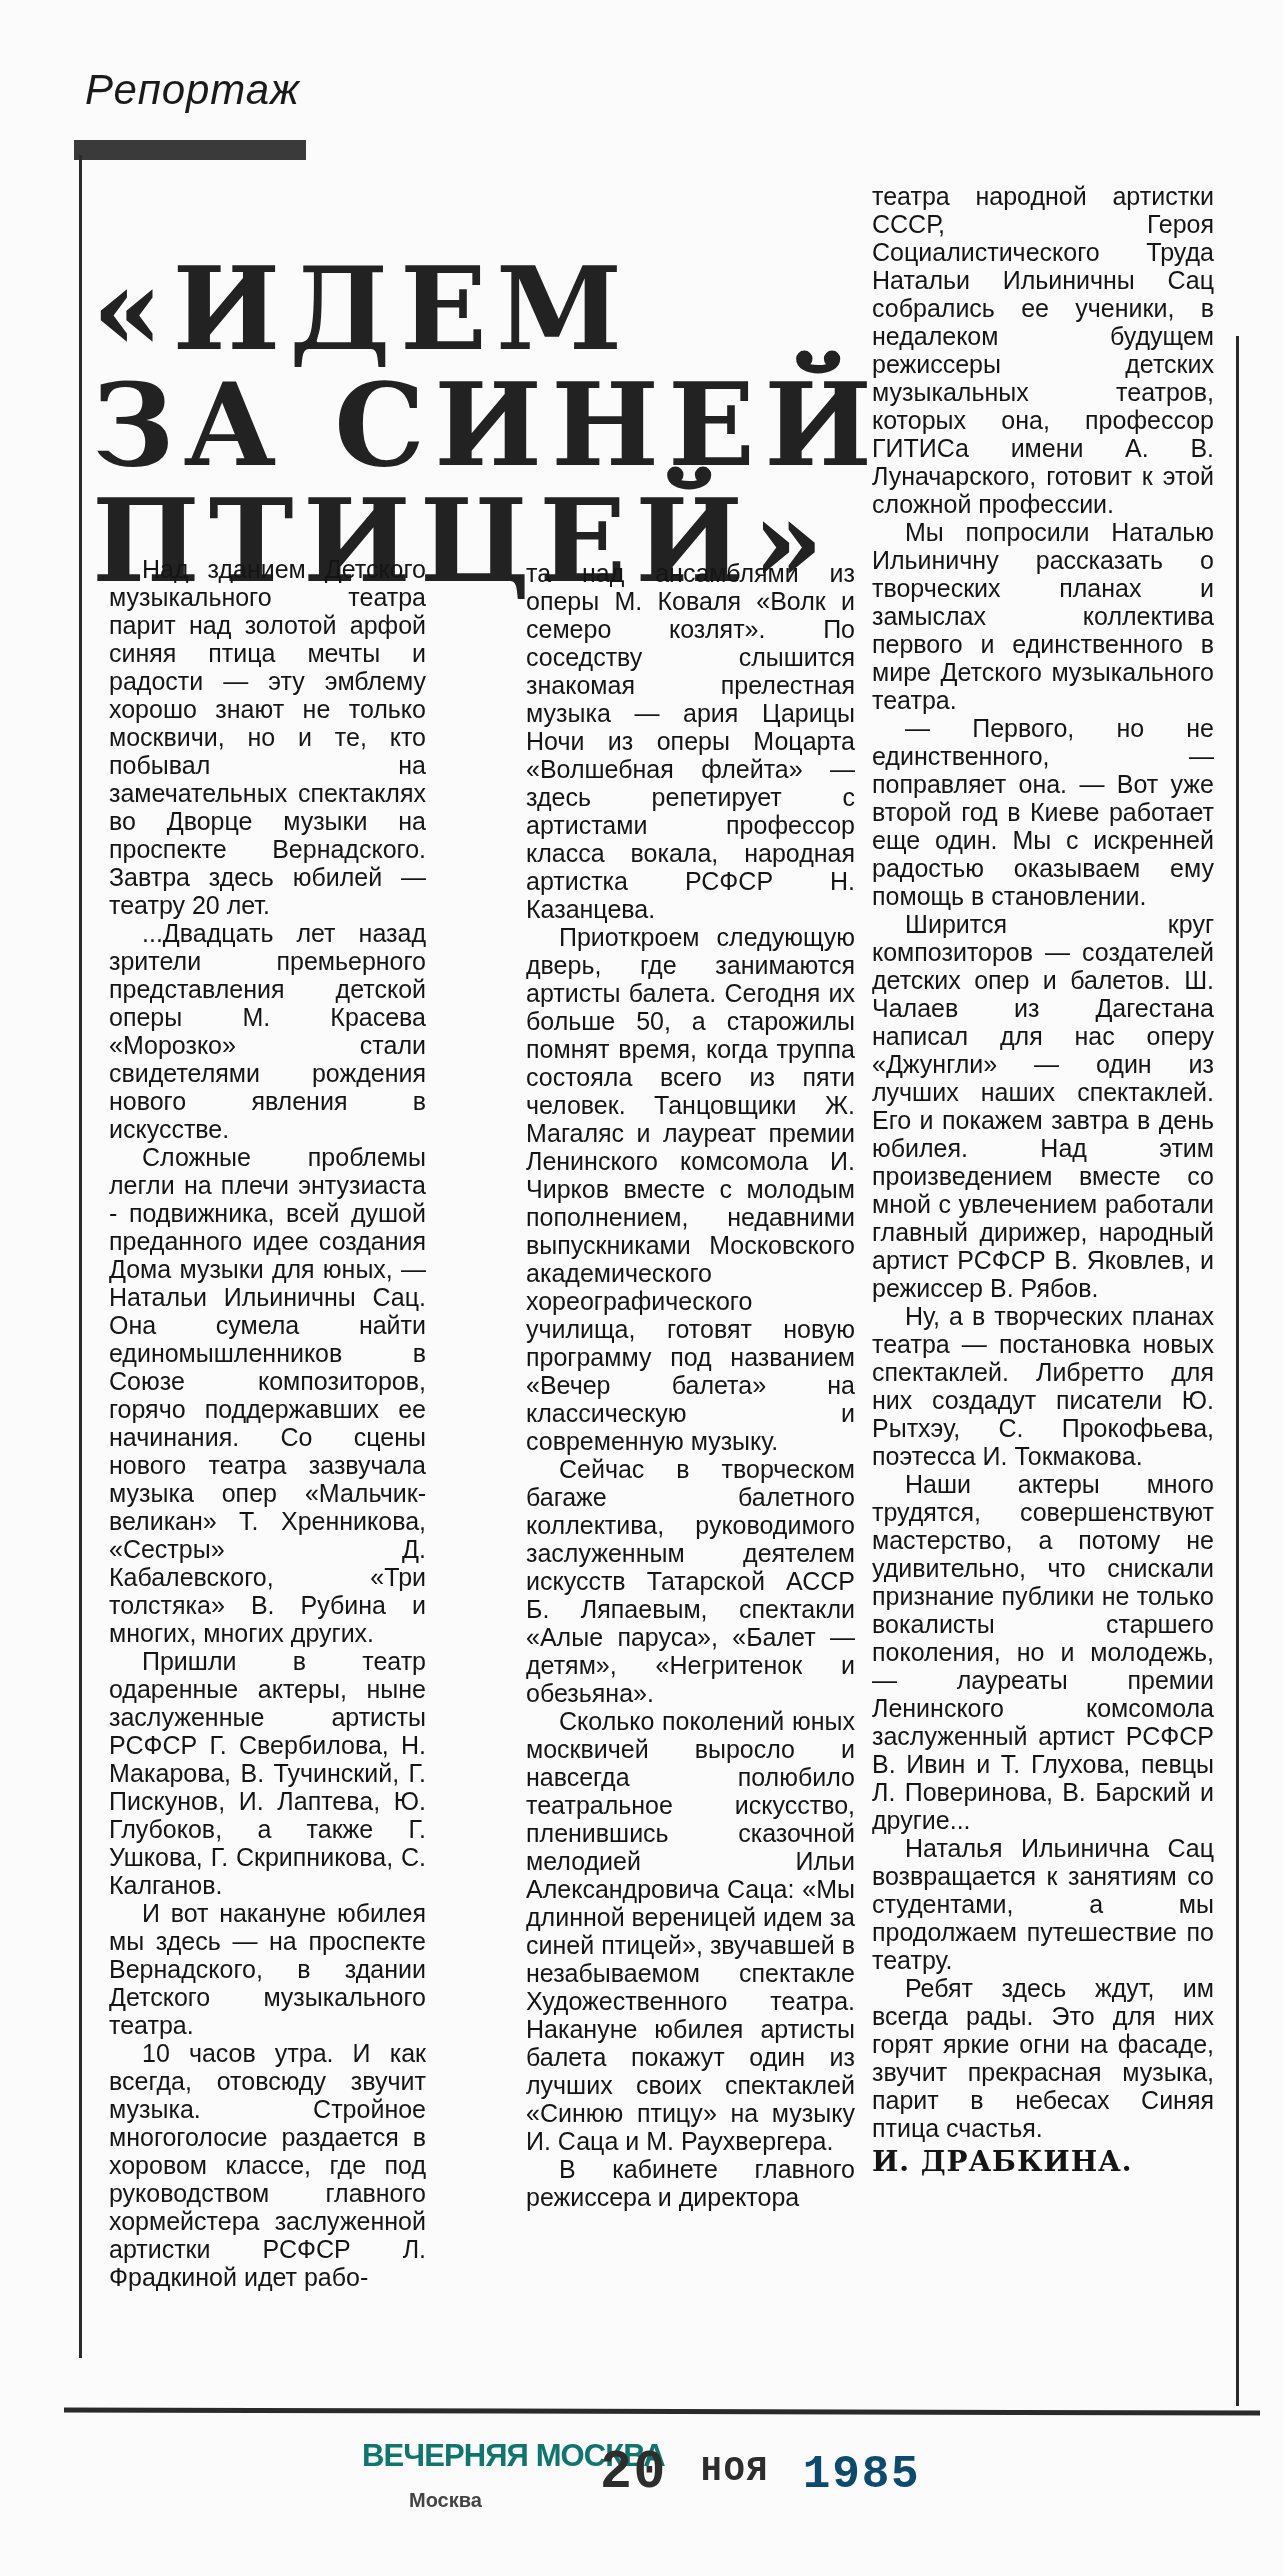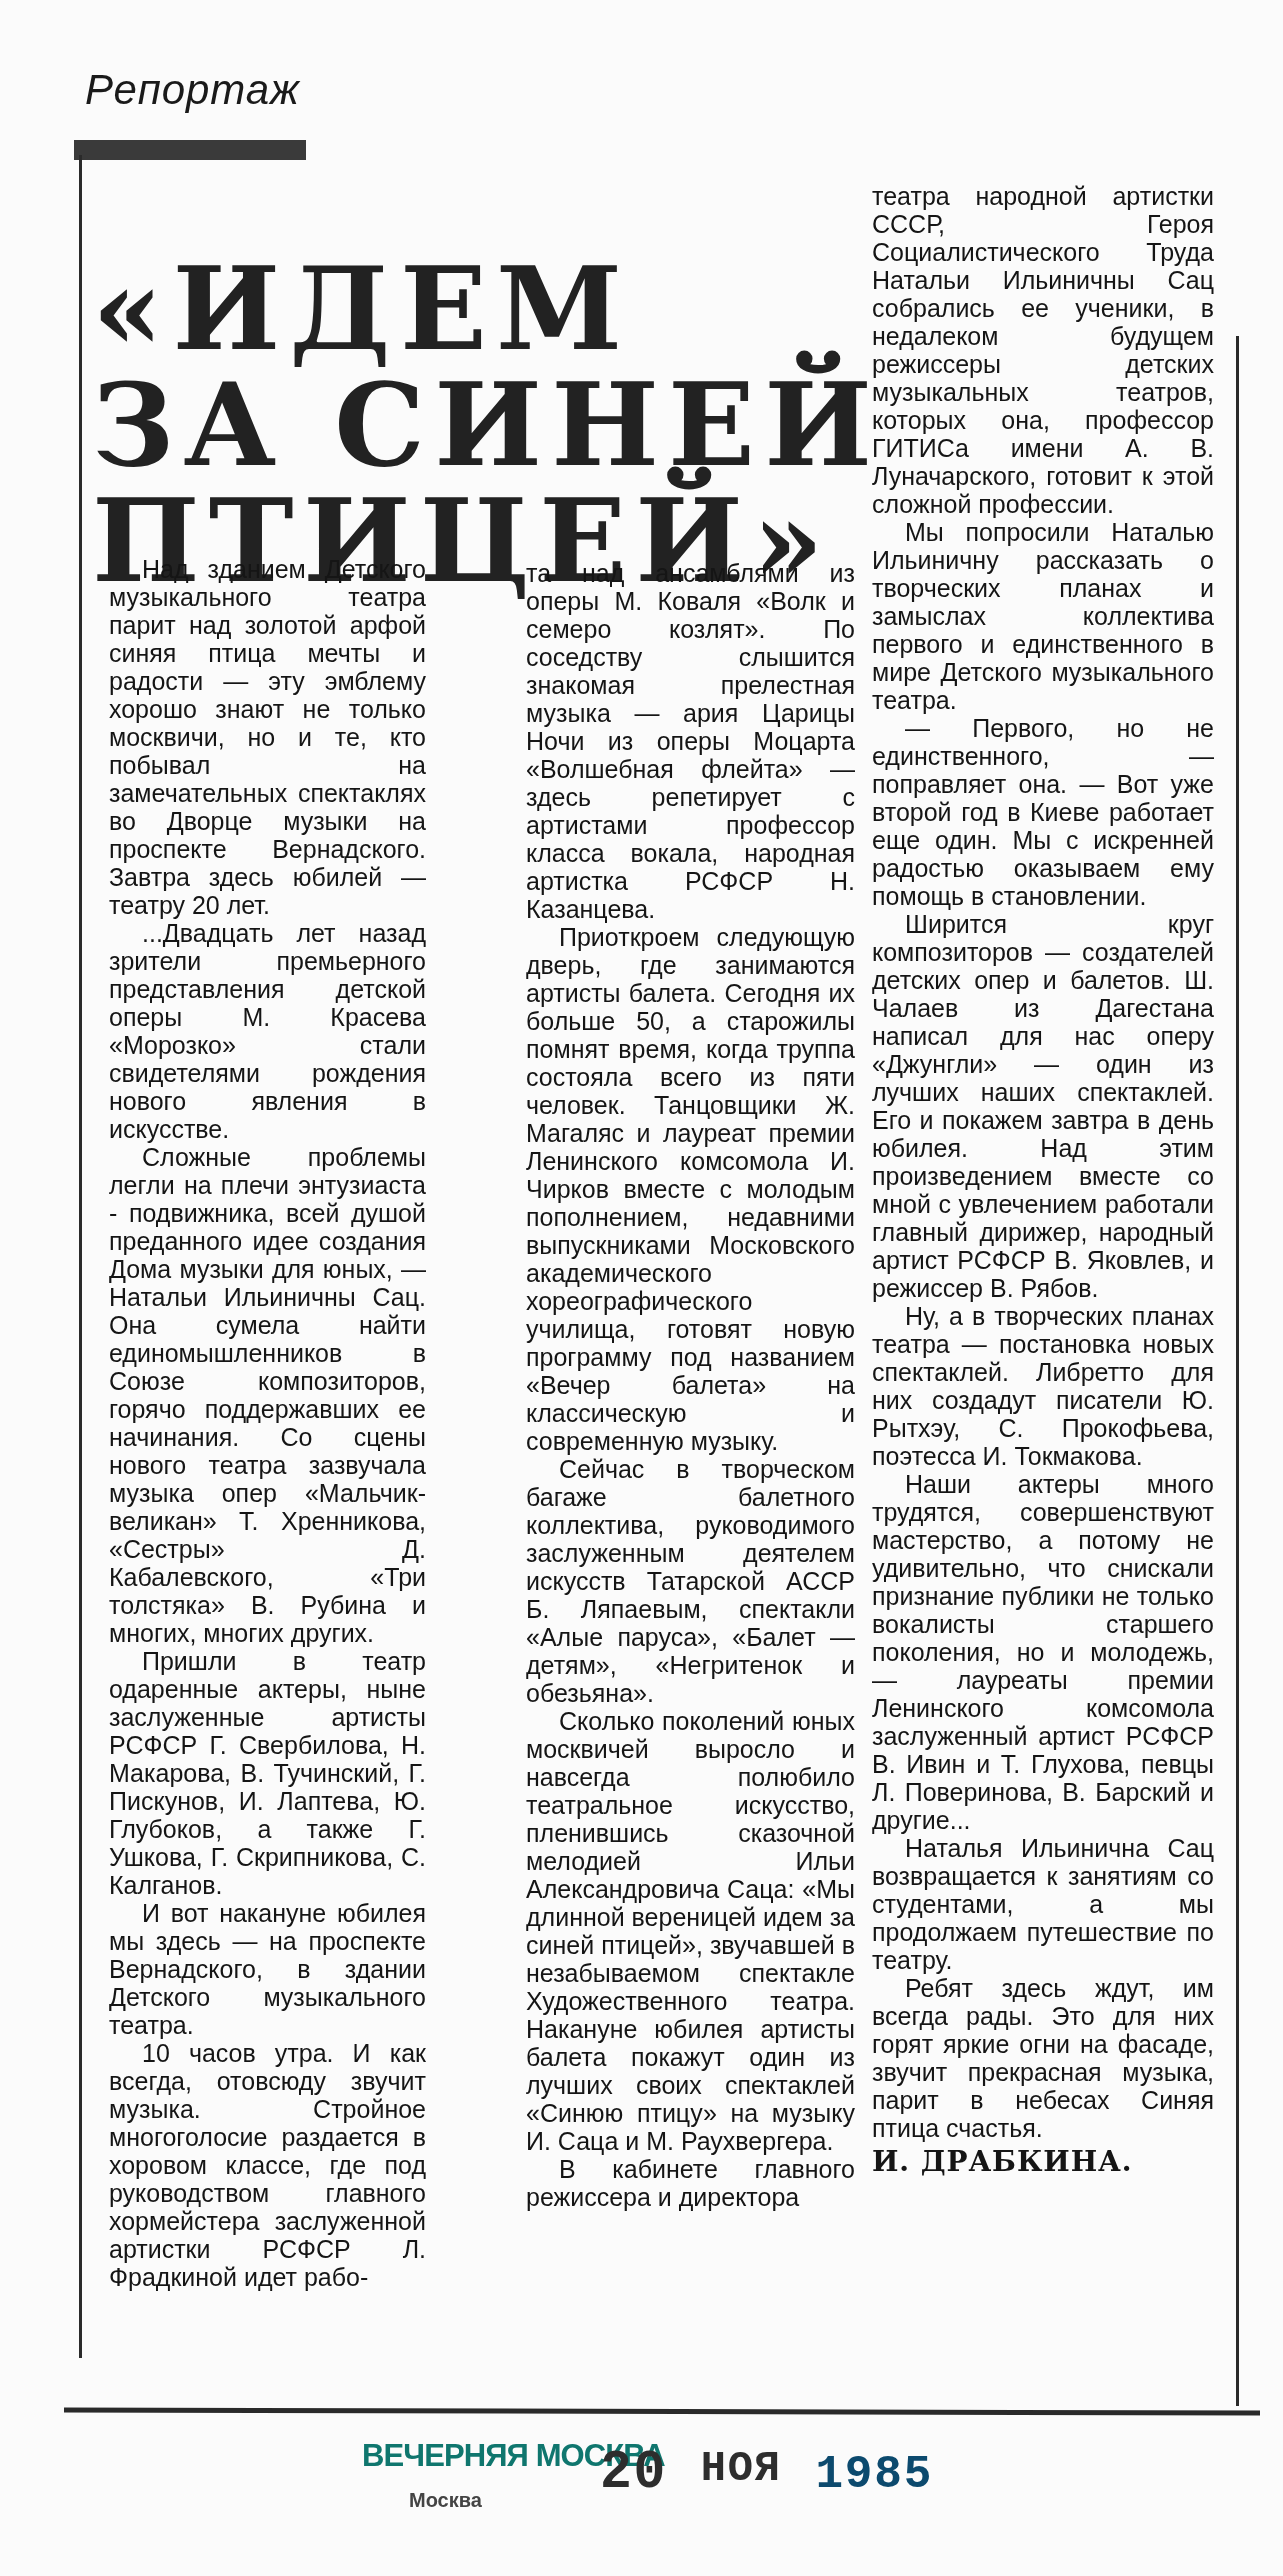--- a/index.html
+++ b/index.html
@@ -14,21 +14,21 @@
   .col { position: absolute; font-family: "Liberation Sans", sans-serif; font-size: 25px; line-height: 28px; text-align: justify; color: #151515; }
   .col p { margin: 0; text-indent: 33px; hyphens: manual; }
   .col p.noindent { text-indent: 0; }
   .col1 { left: 109px; top: 555px; width: 317px; }
   .col2 { left: 480px; top: 559px; width: 329px; margin-left: 46px; }
   .col3 { left: 872px; top: 182px; width: 342px; }
   .signature { font-family: "DejaVu Serif", serif; font-weight: bold; font-size: 28px; text-align: left; margin-top: 5.5px; letter-spacing: 0.9px; }
   .stamp-paper { position: absolute; left: 362px; top: 2438px; font-family: "Liberation Sans", sans-serif; font-weight: bold; font-size: 31px; color: #0f766e; letter-spacing: -0.9px; filter: blur(0.6px); }
   .stamp-city { position: absolute; left: 409px; top: 2489px; font-family: "Liberation Sans", sans-serif; font-weight: bold; font-size: 20px; color: #444; filter: blur(0.6px); }
   .stamp-date { position: absolute; left: 600px; top: 2443px; font-family: "Liberation Mono", monospace; font-weight: bold; font-size: 53px; color: #2d2d2d; letter-spacing: 1.8px; filter: blur(0.4px); }
-  .stamp-date .mon { font-size: 42px; vertical-align: 7.4px; }
+  .stamp-date .mon { font-size: 35px; vertical-align: 7.4px; }
   .stamp-date .yr { font-size: 46px; color: #0c4a6e; }
 </style>
 </head>
 <body>
 
 <div class="rubric">Репортаж</div>
 <div class="rubric-bar"></div>
 <div class="vrule-left"></div>
 <div class="vrule-right"></div>
 

